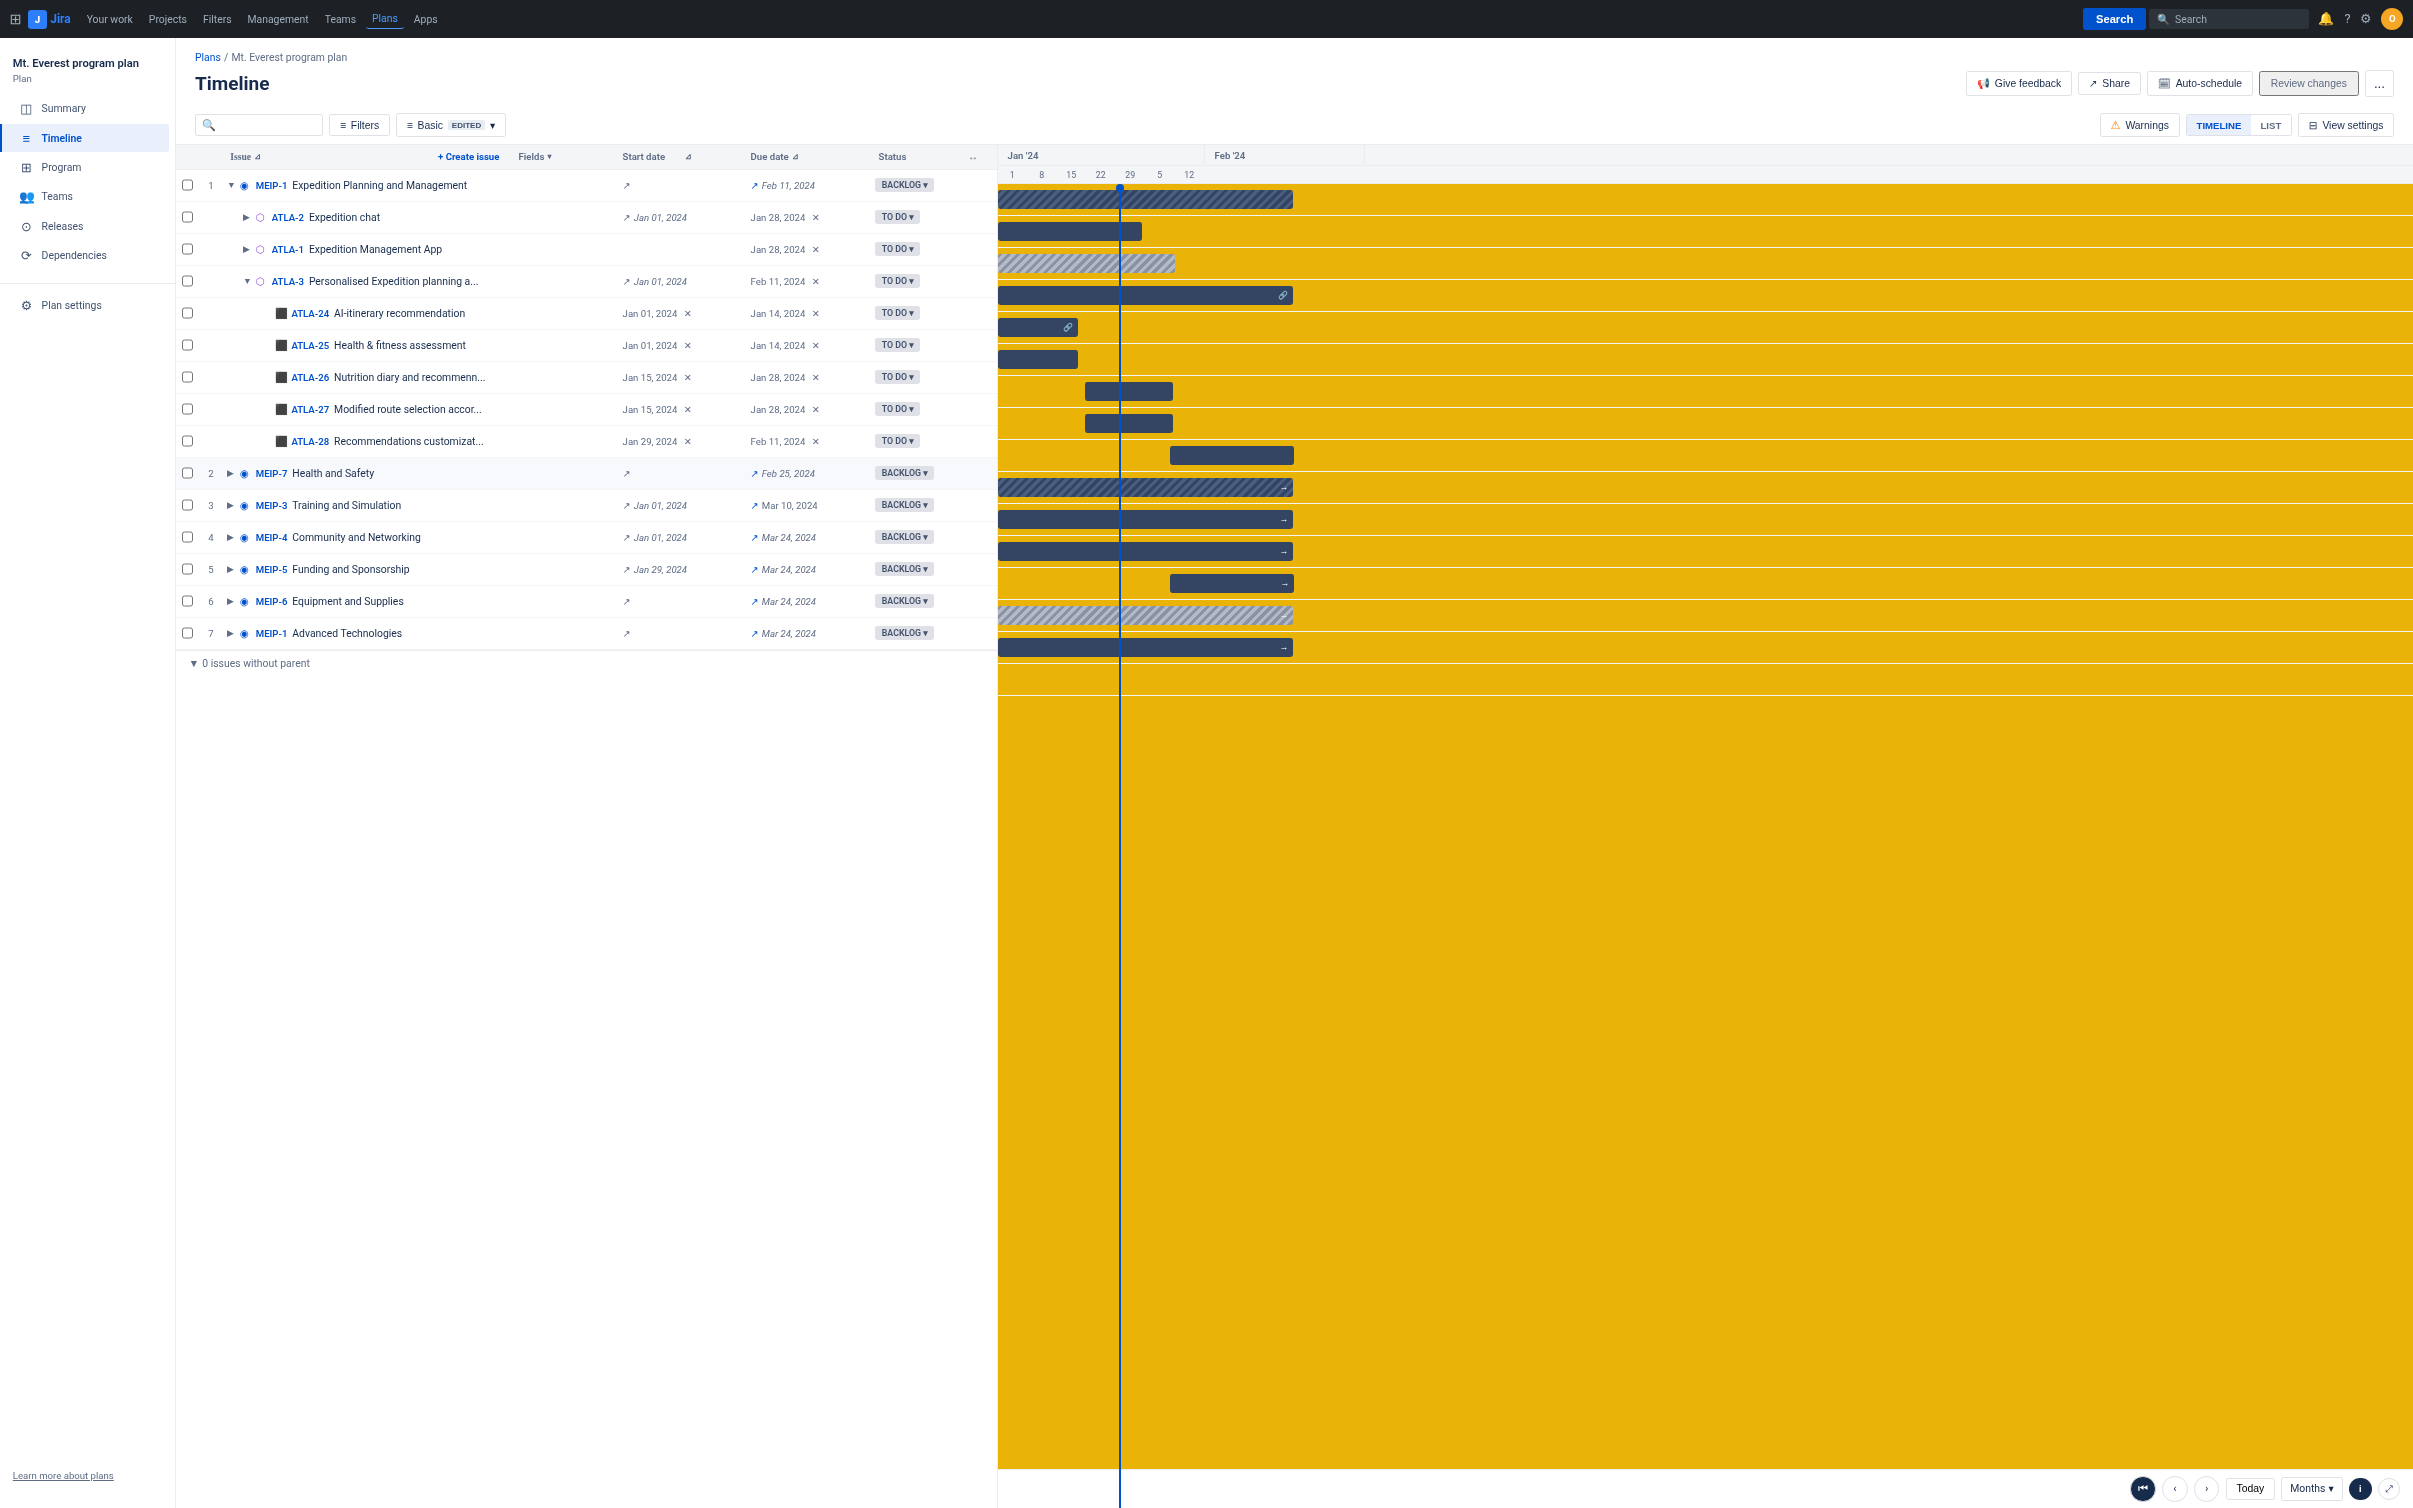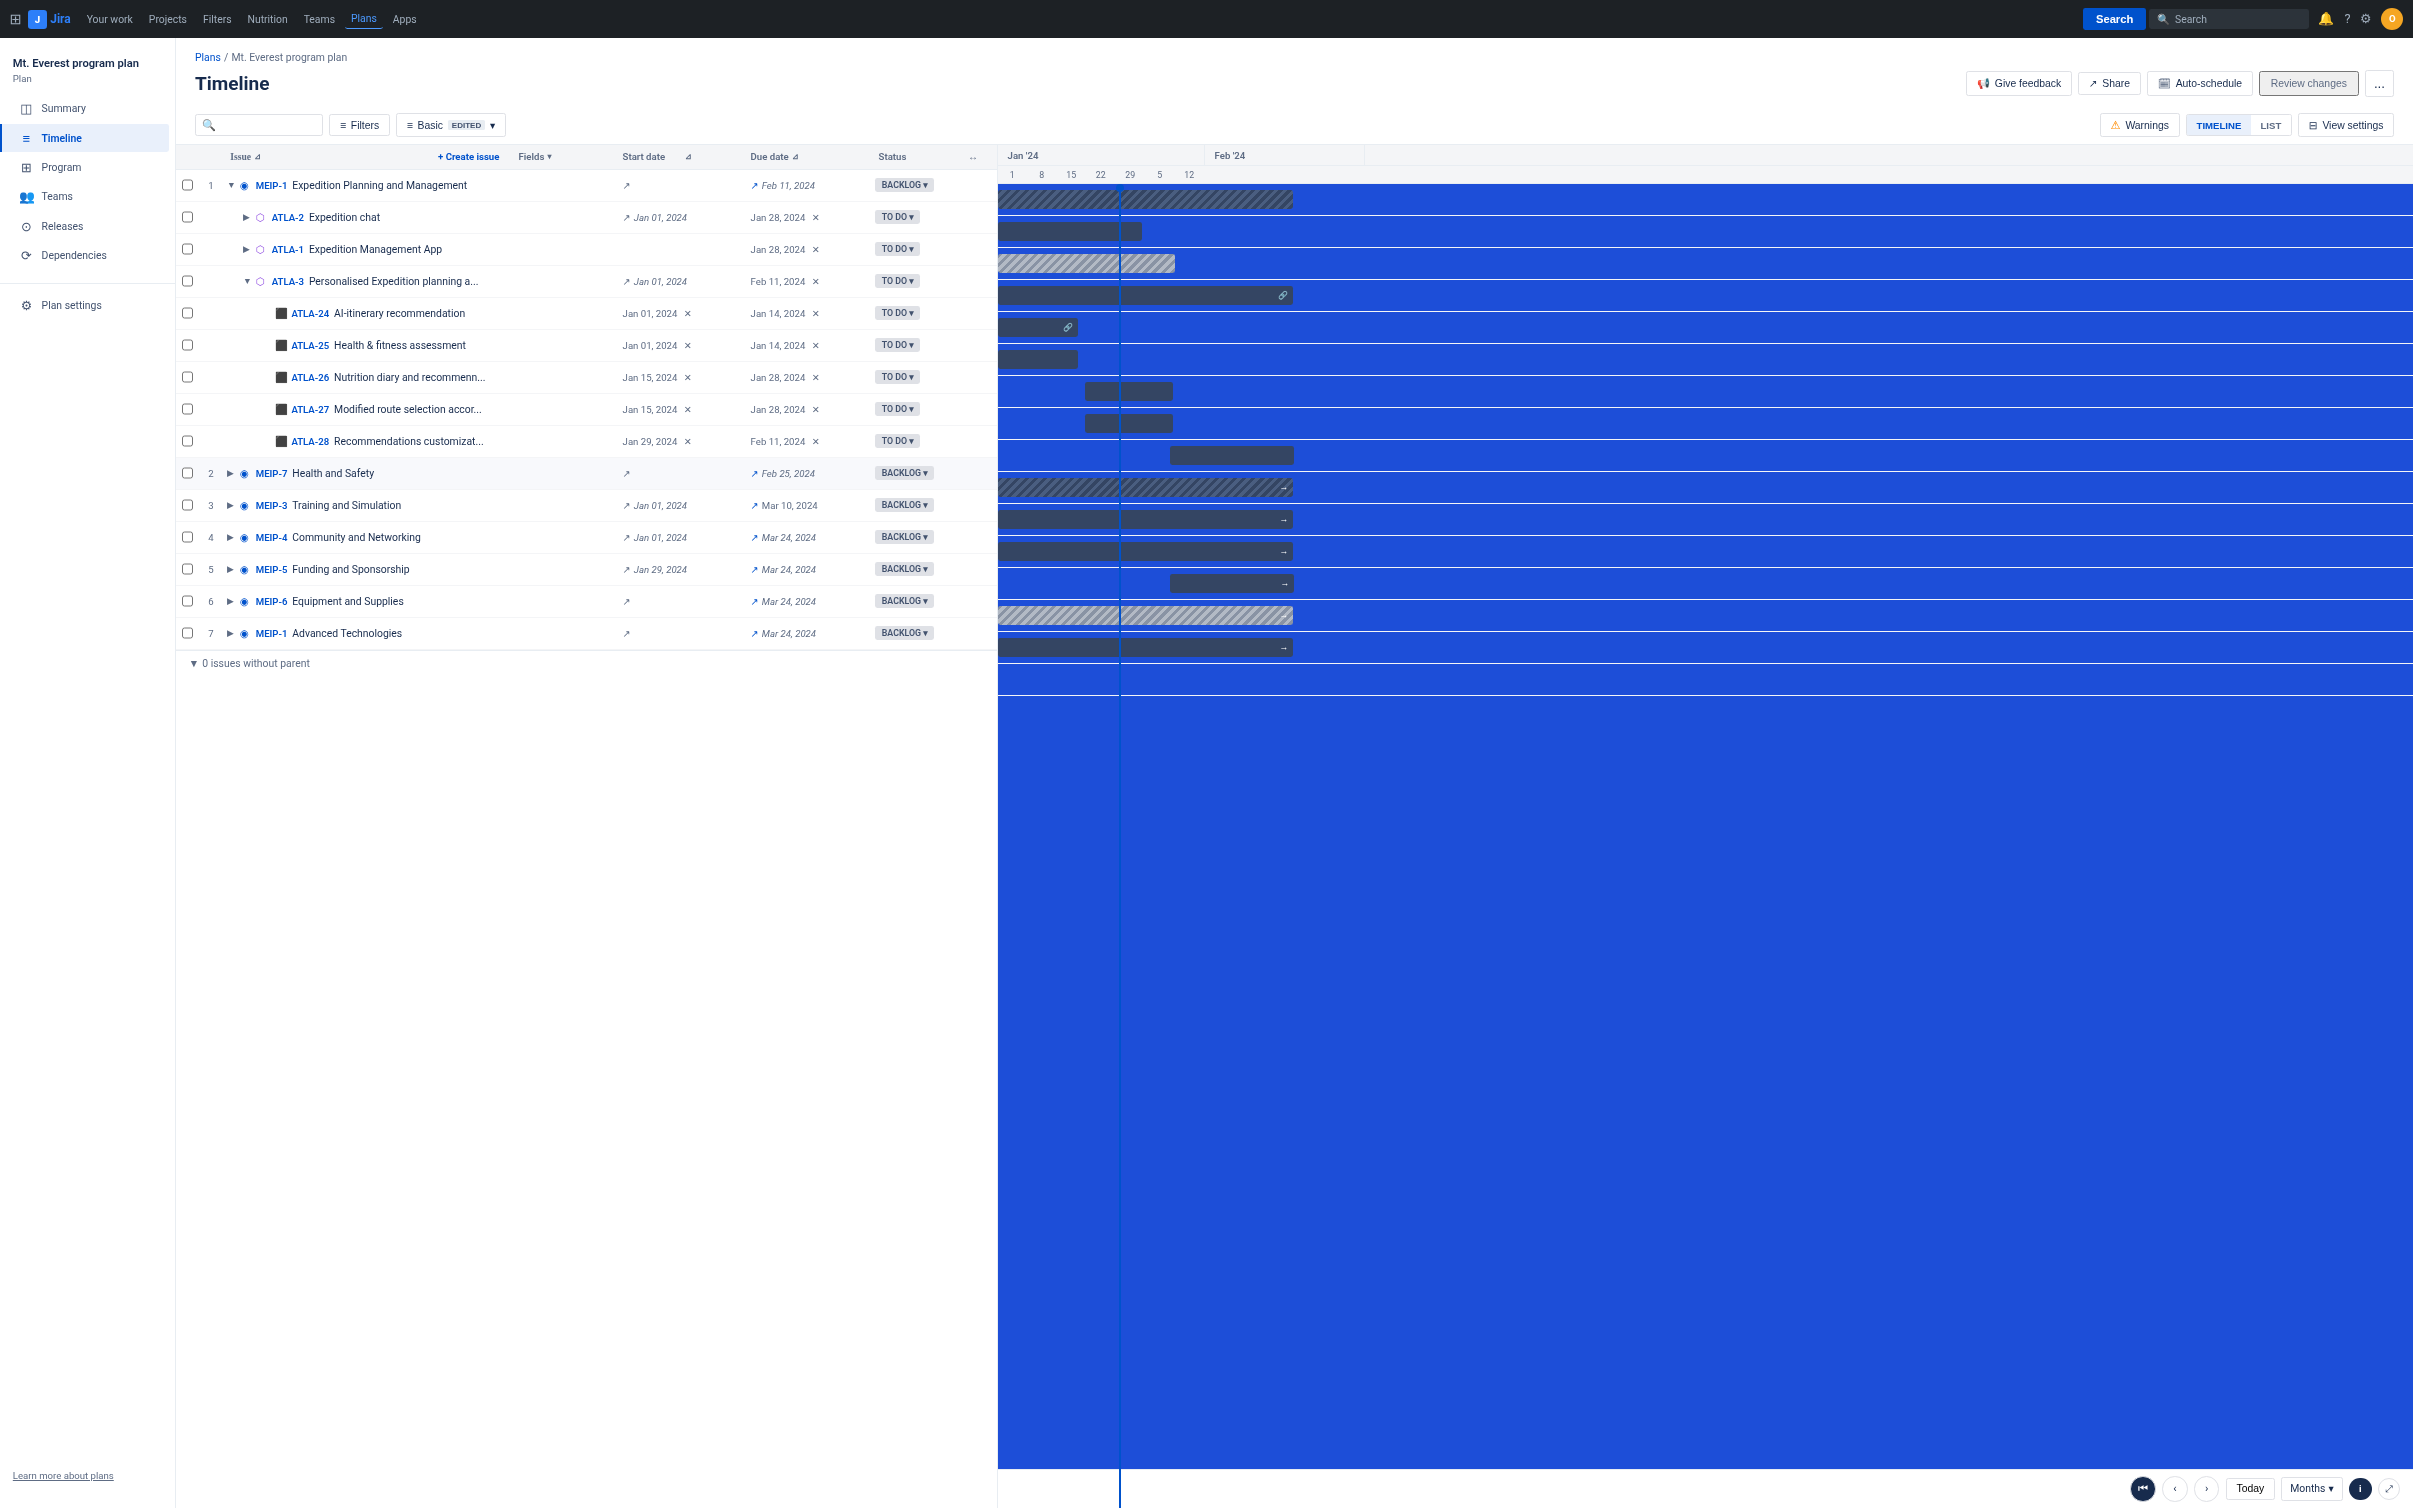--- a/index.html
+++ b/index.html
@@ -87,21 +87,21 @@
     .row-start { width: 128px; padding: 0 9.6px; font-size: 9.6px; color: #5e6c84; display: flex; align-items: center; gap: 3.2px; }
     .row-due { width: 128px; padding: 0 9.6px; font-size: 9.6px; color: #5e6c84; display: flex; align-items: center; gap: 3.2px; }
     .row-status { width: 96px; padding: 0 6.4px; }
     .status-badge { display: inline-flex; align-items: center; gap: 3.2px; background: #dfe1e6; border-radius: 2.4px; padding: 2.4px 6.4px; font-size: 8.8px; font-weight: 600; color: #42526e; cursor: pointer; }
     .status-badge.todo { background: #dfe1e6; color: #42526e; }
     .row-issue-cell { flex: 1; display: flex; align-items: center; padding: 0 6.4px; overflow: hidden; }
     .col-chevron { color: #5e6c84; font-size: 8px; }
     .row-fields { width: 104px; }
 
     
-    .gantt-area { flex: 1; overflow: hidden; position: relative; background: #1d4ed8; display: flex; flex-direction: column; }
+    .gantt-area { flex: 1; overflow: hidden; position: relative; background: #eab308; display: flex; flex-direction: column; }
     .gantt-header { border-bottom: 0.8px solid #e8edf2; background: #f4f5f7; display: flex; flex-direction: column; position: sticky; top: 0; z-index: 10; }
     .gantt-months { display: flex; border-bottom: 0.8px solid #e8edf2; }
     .gantt-month { padding: 4.8px 9.6px; font-size: 9.6px; font-weight: 600; color: #5e6c84; border-right: 0.8px solid #e8edf2; }
     .gantt-dates { display: flex; }
     .gantt-date { width: 29.5px; text-align: center; padding: 3.2px 1.6px; font-size: 8.8px; color: #5e6c84; border-right: 0.8px solid #f4f5f7; }
     .gantt-body { flex: 1; overflow: hidden; position: relative; }
     .gantt-row { height: 32px; display: flex; align-items: center; border-bottom: 0.8px solid #f4f5f7; position: relative; }
     .gantt-bar { height: 19px; border-radius: 2.4px; position: absolute; display: flex; align-items: center; justify-content: flex-end; padding-right: 4.8px; }
     .gantt-bar.dark { background: #344563; }
     .gantt-bar.hatched { background: repeating-linear-gradient(135deg, #344563, #344563 3.2px, #4a5e80 3.2px, #4a5e80 6.4px); }
@@ -129,21 +129,21 @@
 
 <nav class="top-nav">
   <span class="nav-grid-icon">⊞</span>
   <div class="nav-logo">
     <div class="nav-logo-icon">J</div>
     <span>Jira</span>
   </div>
   <span class="nav-item">Your work</span>
   <span class="nav-item">Projects</span>
   <span class="nav-item">Filters</span>
-  <span class="nav-item">Nutrition</span>
+  <span class="nav-item">Management</span>
   <span class="nav-item">Teams</span>
   <span class="nav-item" style="color:#4c9aff; border-bottom: 1.6px solid #4c9aff;">Plans</span>
   <span class="nav-item">Apps</span>
   <div class="nav-spacer"></div>
   <button class="nav-create-btn">Search</button>
   <div class="nav-search">
     <span>🔍</span>
     <span style="color:#9fadbc">Search</span>
   </div>
   <div class="nav-icons">

